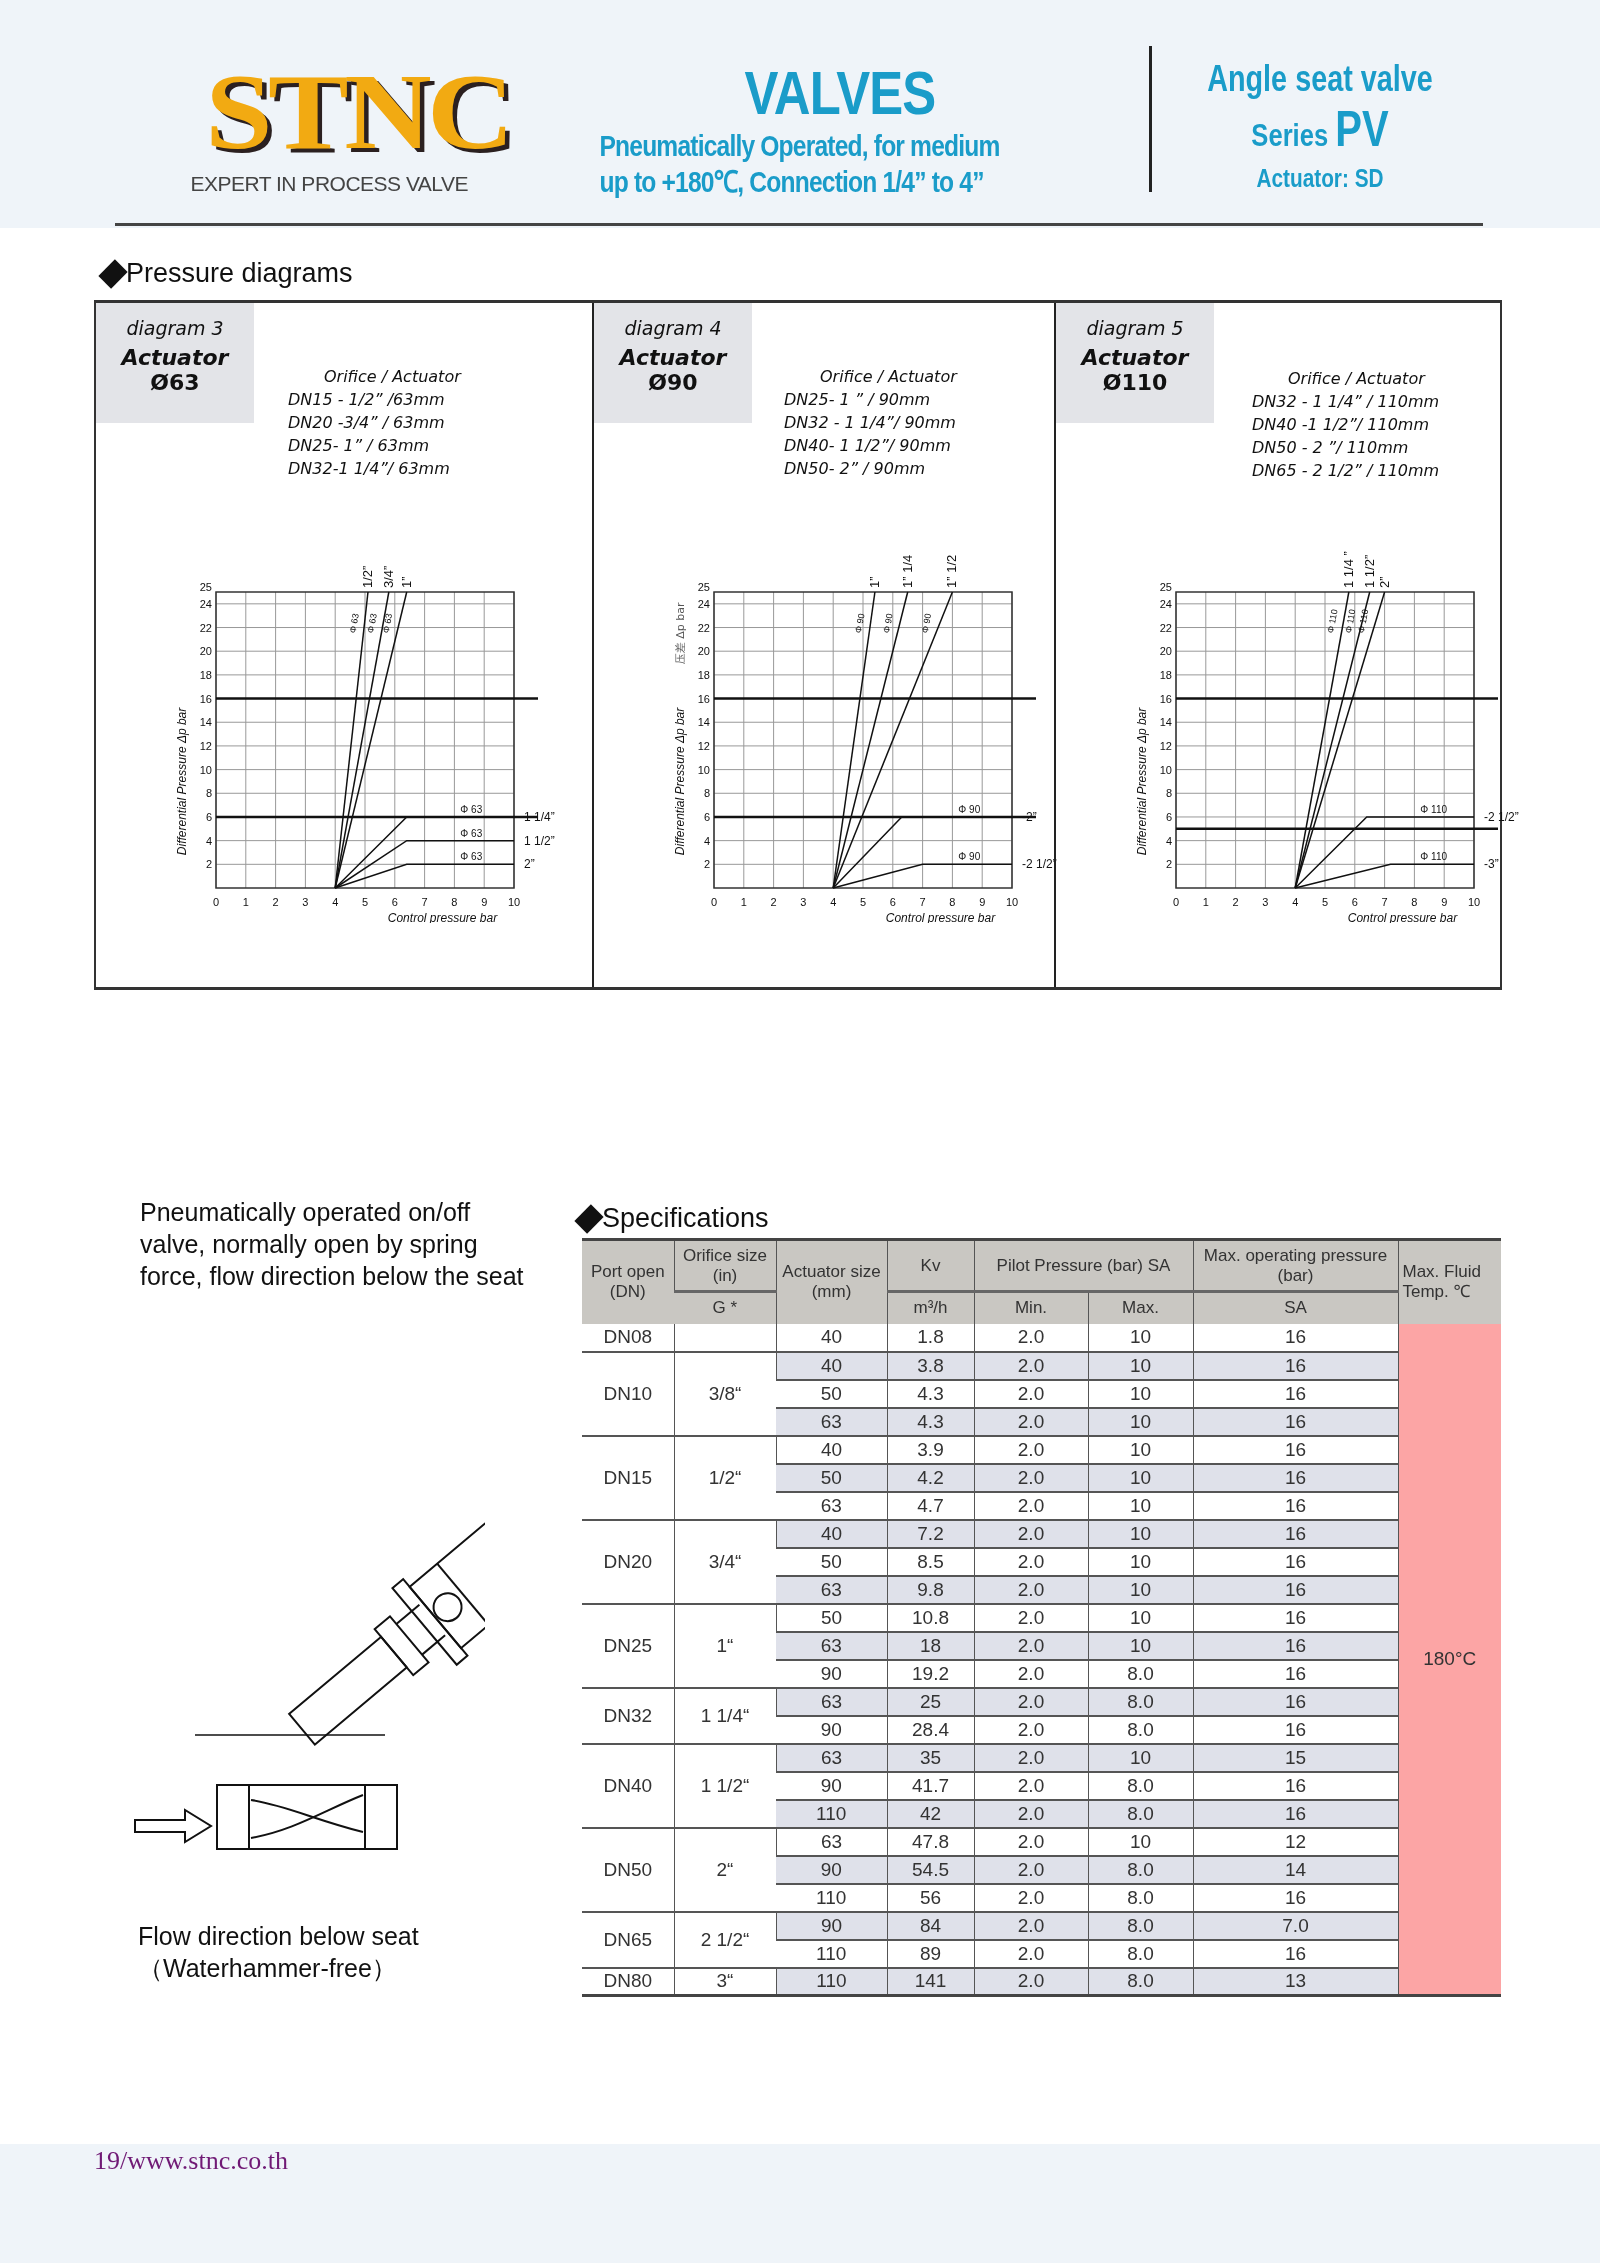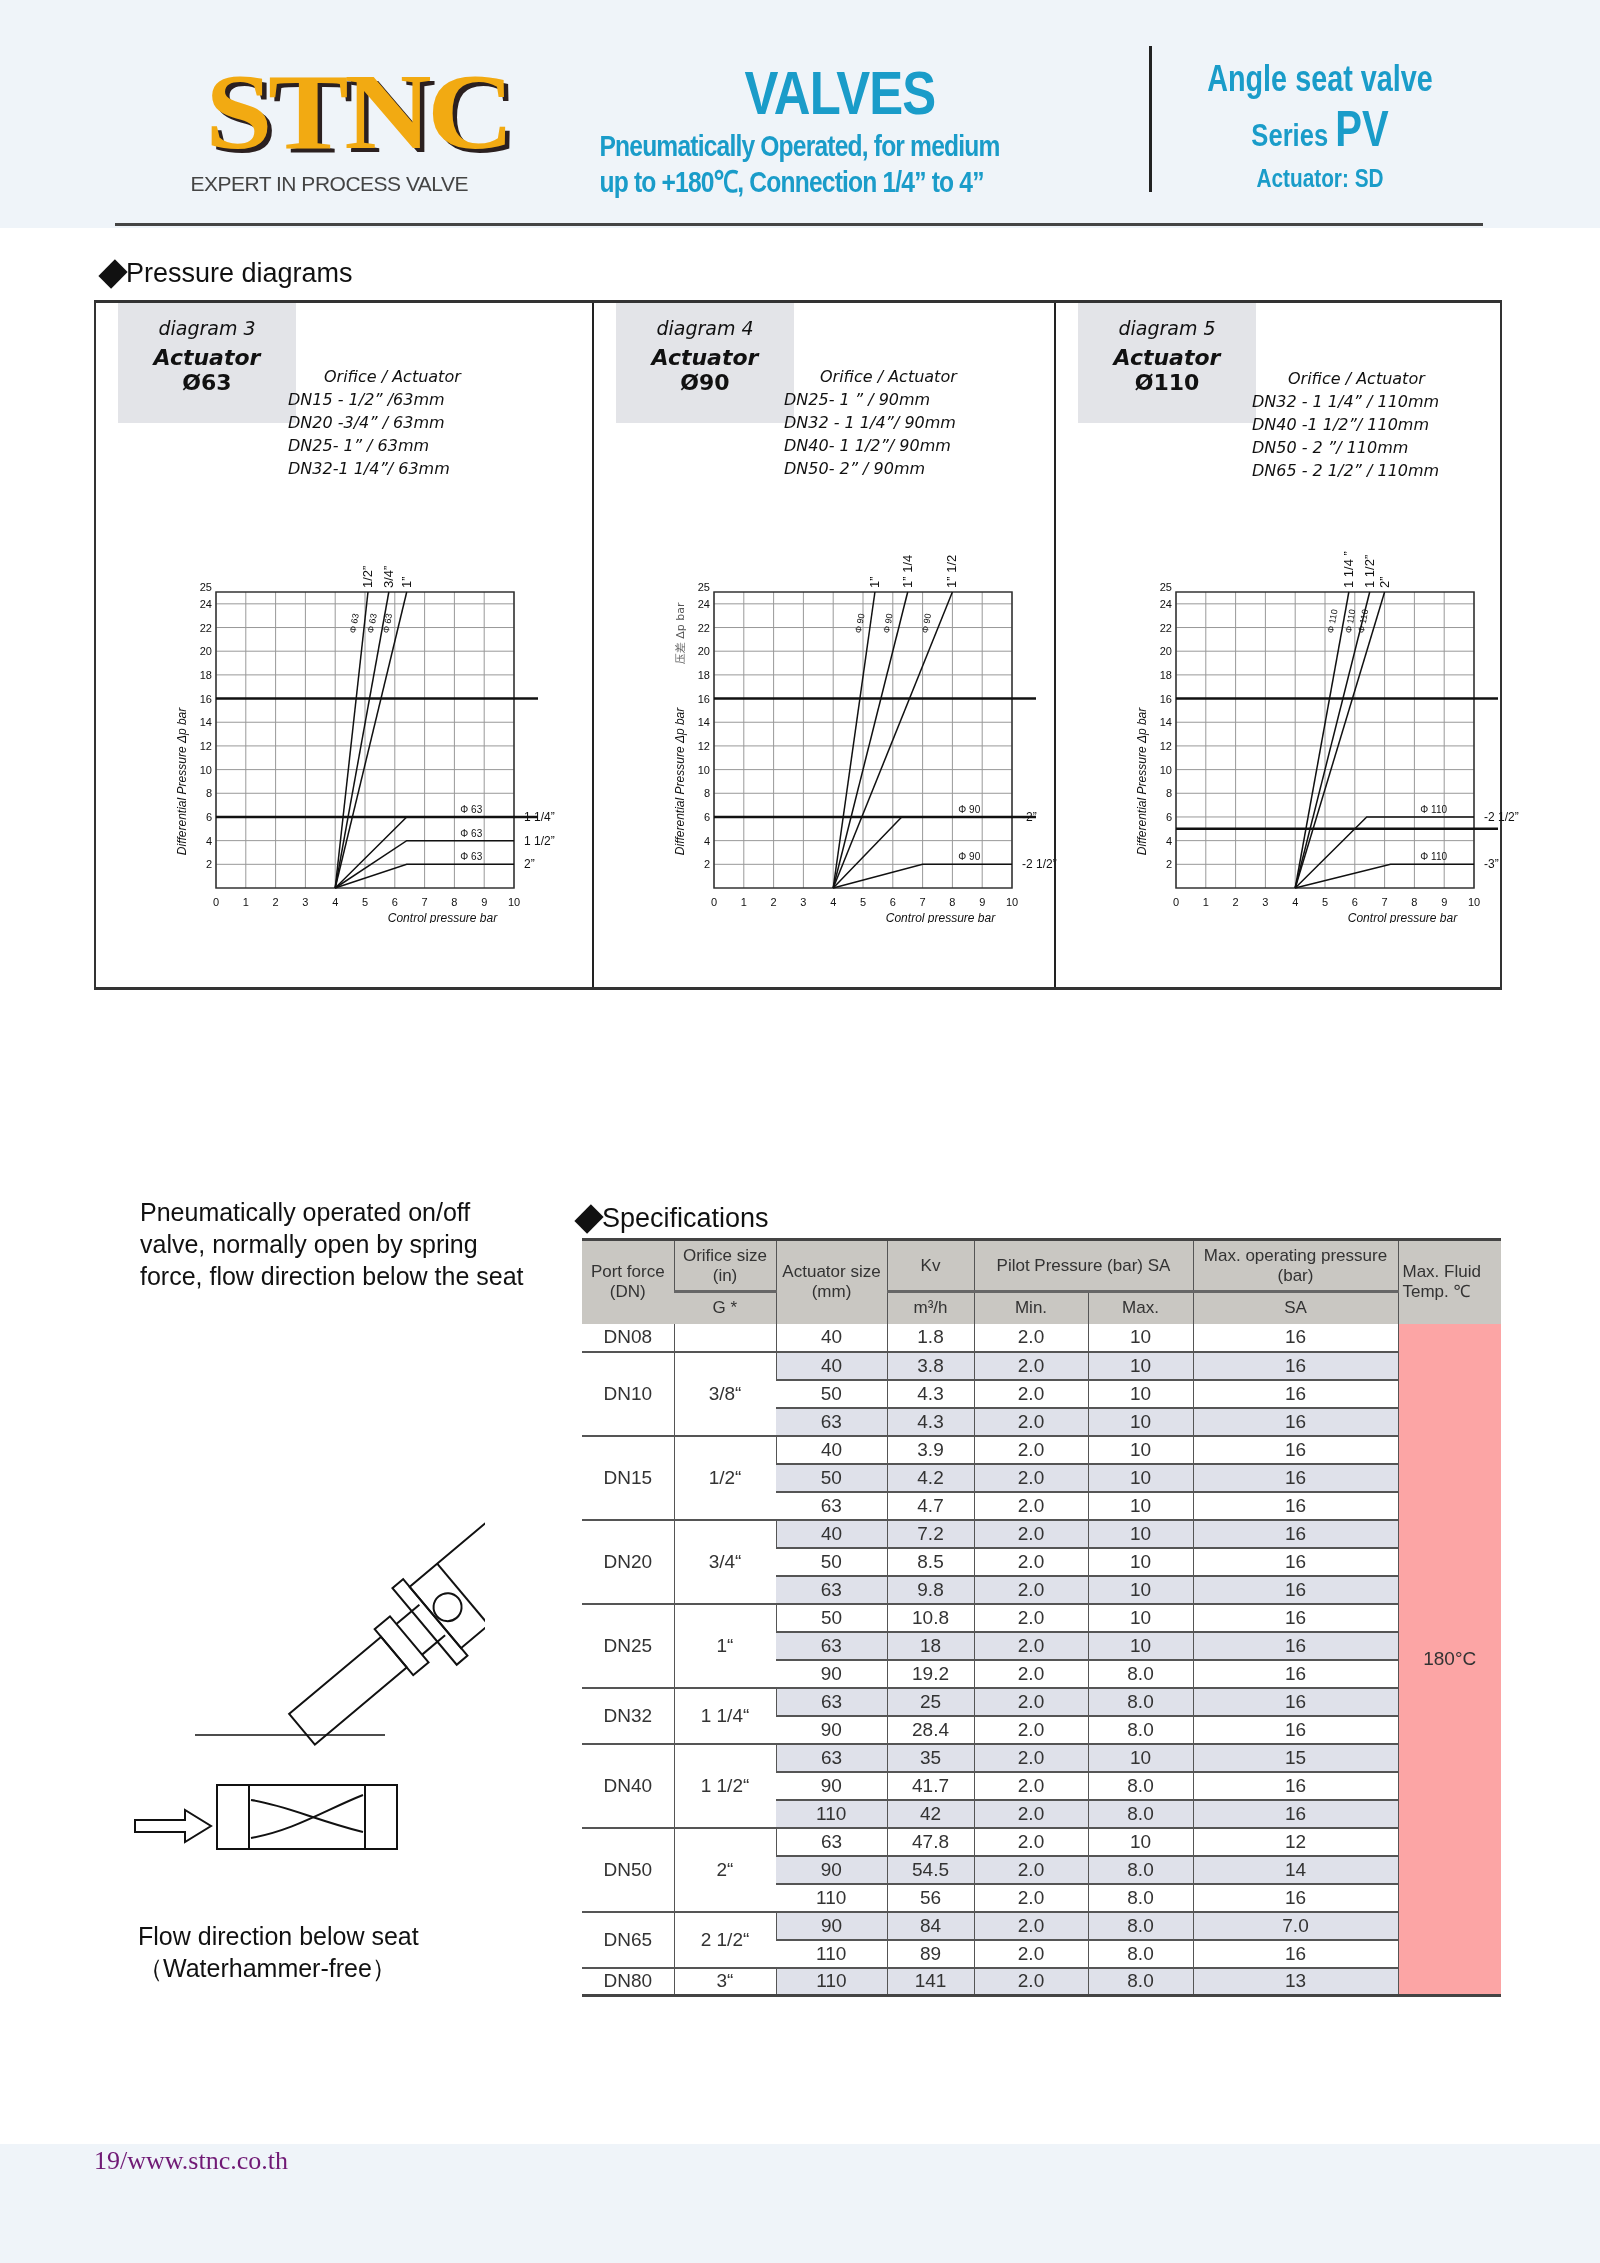--- a/index.html
+++ b/index.html
@@ -18,21 +18,21 @@
   .series-2 .pv { font-size: 50px; }
   .series-3 { font-size: 26px; line-height: 36px; transform: scaleX(0.8); }
   .header-hline { position: absolute; left: 115px; top: 223px; width: 1368px; height: 3px; background: #444; }
 
   .section-title { position: absolute; font-size: 27px; display: flex; align-items: center; gap: 4px; color: #111; }
   .diamond { display: inline-block; width: 18px; height: 18px; background: #111; transform: rotate(45deg) scaleY(1.3); }
 
   .diagram-frame { position: absolute; left: 94px; top: 300px; width: 1408px; height: 690px; border-top: 3px solid #333; border-bottom: 3px solid #333; border-left: 2px solid #333; border-right: 2px solid #333; }
   .diagram-col { position: absolute; top: 0; height: 100%; }
   .diagram-col + .diagram-col { border-left: 2px solid #222; padding-left: 44px; }
-  .d-label-box { position: absolute; left: 0; top: 0; width: 178px; height: 120px; background: #e3e4e8; text-align: center; font-family: "DejaVu Sans", sans-serif; margin-left: 22px; }
+  .d-label-box { position: absolute; left: 0; top: 0; width: 158px; height: 120px; background: #e3e4e8; text-align: center; font-family: "DejaVu Sans", sans-serif; }
   .d-label-box .dname { font-style: italic; font-size: 19px; margin-top: 14px; }
   .d-label-box .dact { font-style: italic; font-weight: bold; font-size: 22px; margin-top: 6px; }
   .d-label-box .dsize { font-weight: bold; font-size: 22px; }
   .d-orifice { position: absolute; top: 62px; font-family: "DejaVu Sans", sans-serif; font-style: italic; font-size: 16px; line-height: 23px; }
   .d-orifice .ohead { padding-left: 36px; }
   .chart-svg { position: absolute; }
 
   .desc-text { position: absolute; left: 140px; top: 1196px; width: 400px; font-size: 25px; line-height: 32px; }
   .valve-svg { position: absolute; left: 125px; top: 1380px; }
   .flow-caption { position: absolute; left: 138px; top: 1920px; font-size: 25px; line-height: 32px; }
@@ -384,21 +384,21 @@
       <col style="width:102px">
       <col style="width:111px">
       <col style="width:87px">
       <col style="width:114px">
       <col style="width:105px">
       <col style="width:205px">
       <col style="width:103px">
   </colgroup>
   <thead>
     <tr style="height:52px;">
-      <th rowspan="2">Port force (DN)</th>
+      <th rowspan="2">Port open (DN)</th>
       <th>Orifice size (in)</th>
       <th rowspan="2">Actuator size (mm)</th>
       <th>Kv</th>
       <th colspan="2">Pilot Pressure (bar) SA</th>
       <th>Max. operating pressure (bar)</th>
       <th rowspan="2" style="text-align:left;">Max. Fluid Temp. ℃</th>
     </tr>
     <tr class="sub" style="height:32px;">
       <th>G *</th>
       <th>m³/h</th>

